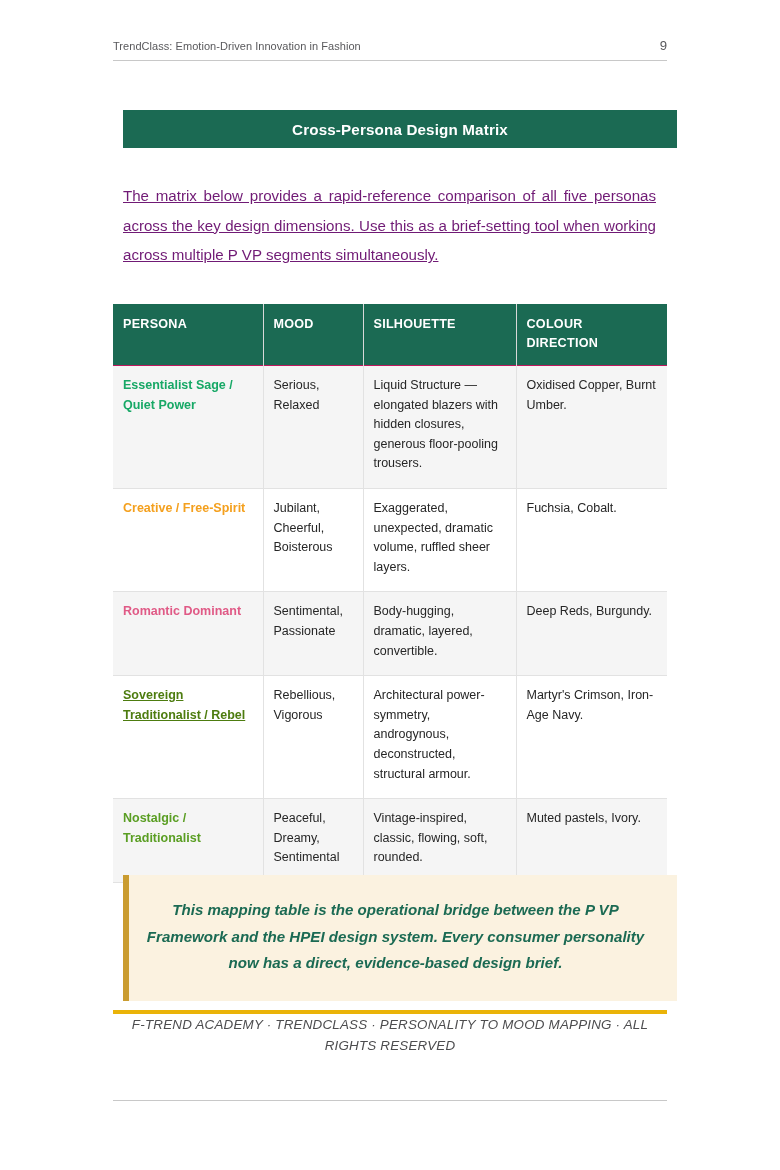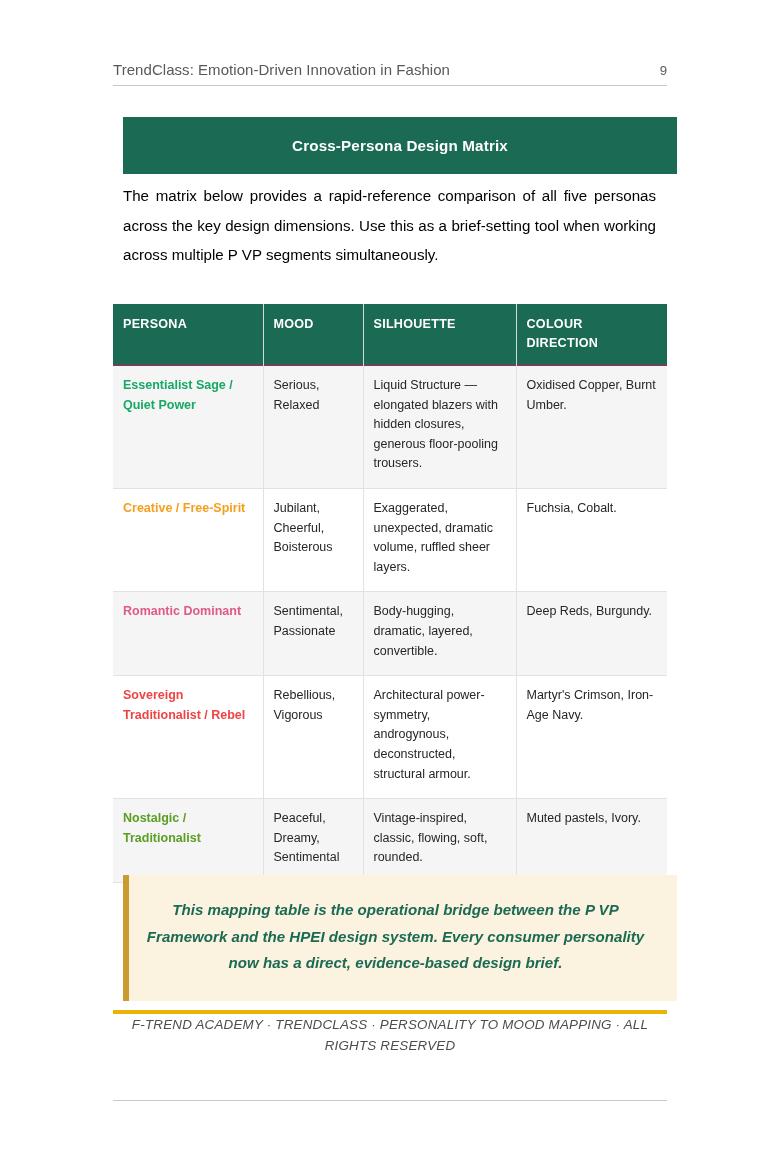--- a/index.html
+++ b/index.html
@@ -27,60 +27,59 @@
     left: 113px;
     top: 38px;
     width: 554px;
     display: flex;
     align-items: baseline;
     justify-content: space-between;
     border-bottom: 1px solid #c8c8c8;
     padding-bottom: 7px;
   }
   .run-header-title {
-    font-size: 15px;
+    font-size: 11px;
     color: #59595c;
     letter-spacing: 0.05px;
-    margin-top: 23px;
   }
   .run-header-page {
     font-size: 13.2px;
     color: #59595c;
   }
 
   
   .banner {
     position: absolute;
     left: 123px;
     top: 110px;
     width: 554px;
-    height: 57px;
+    height: 38px;
     background: #1b6a53;
     display: flex;
     align-items: center;
     justify-content: center;
-    margin-top: 7px;
   }
   .banner-text {
     color: #ffffff;
     font-size: 15.2px;
     font-weight: bold;
     letter-spacing: 0.15px;
   }
 
   
   .intro {
     position: absolute;
     left: 123px;
     top: 166px;
     width: 533px;
     font-size: 15.1px;
     line-height: 29.5px;
-    color: #000000;
+    color: #701a75;
     text-align: justify;
+    text-decoration: underline;
   }
 
   
   .matrix {
     position: absolute;
     left: 113px;
     top: 304px;
     width: 554px;
     border-collapse: collapse;
     table-layout: fixed;
@@ -210,21 +209,21 @@
         <td>Exaggerated, unexpected, dramatic volume, ruffled sheer layers.</td>
         <td>Fuchsia, Cobalt.</td>
       </tr>
       <tr>
         <td class="persona" style="color: rgb(224, 90, 134);">Romantic Dominant</td>
         <td>Sentimental, Passionate</td>
         <td>Body-hugging, dramatic, layered, convertible.</td>
         <td>Deep Reds, Burgundy.</td>
       </tr>
       <tr>
-        <td class="persona" style="color: #ef4444;">Sovereign Traditionalist / Rebel</td>
+        <td class="persona" style="color: #4d7c0f; text-decoration: underline;">Sovereign Traditionalist / Rebel</td>
         <td>Rebellious, Vigorous</td>
         <td>Architectural power-symmetry, androgynous, deconstructed, structural armour.</td>
         <td>Martyr's Crimson, Iron-Age Navy.</td>
       </tr>
       <tr>
         <td class="persona" style="color: rgb(90, 158, 35);">Nostalgic / Traditionalist</td>
         <td>Peaceful, Dreamy, Sentimental</td>
         <td>Vintage-inspired, classic, flowing, soft, rounded.</td>
         <td>Muted pastels, Ivory.</td>
       </tr>

